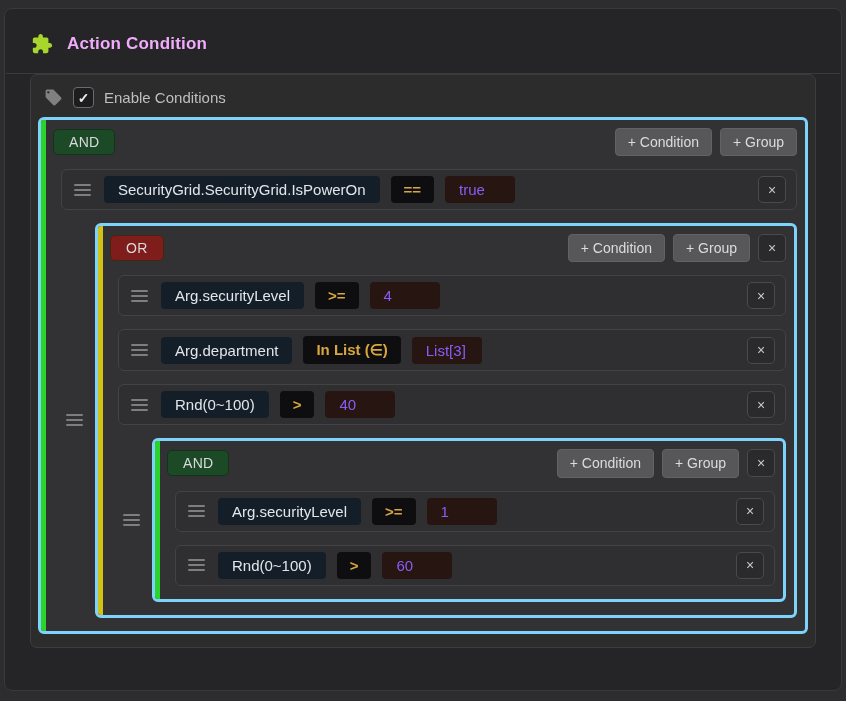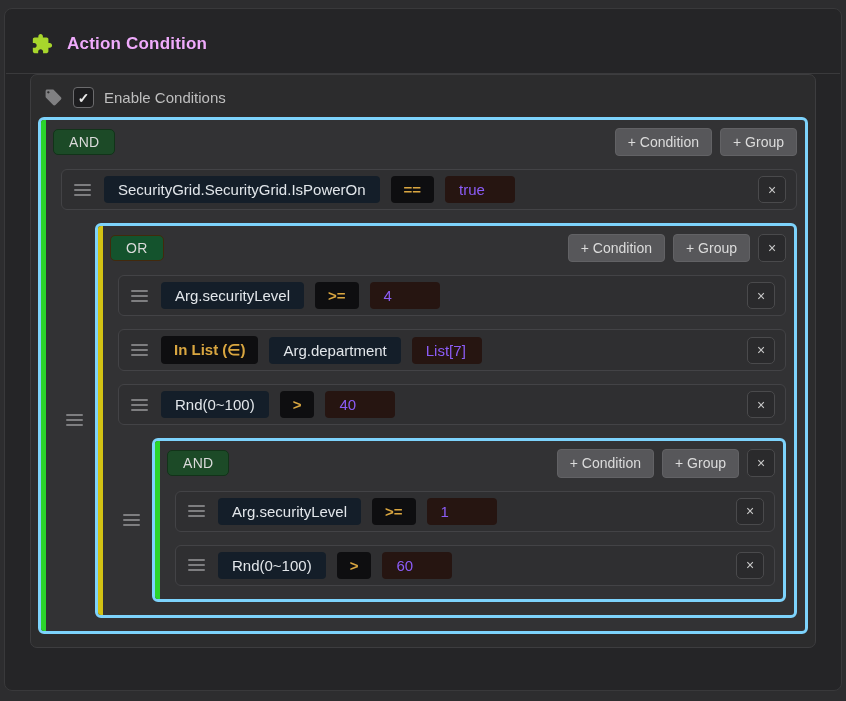--- a/index.html
+++ b/index.html
@@ -58,21 +58,21 @@
   }
   .gbar { position:absolute; left:0; top:0; bottom:0; width:5px; border-radius:3px 0 0 3px; }
   .gbar.green { background:#2bd42b; }
   .gbar.yellow { background:#d2c214; }
   .group-header { display:flex; align-items:center; gap:8px; padding:8px 8px 0 12px; }
   .badge {
     font-size:14px; color:#dadada; padding:4px 15px; border-radius:5px;
     letter-spacing:.3px; cursor:pointer;
   }
   .badge-and { background:#1c4a27; border:1px solid #123319; }
-  .badge-or  { background:#14532d; border:1px solid #42290c; }
+  .badge-or  { background:#7f1d1d; border:1px solid #42290c; }
   .children { display:flex; flex-direction:column; gap:13px; padding:13px 8px 13px 20px; }
 
   
   .row {
     display:flex; align-items:center; gap:11px;
     background:#2f2f31; border:1px solid #434346; border-radius:6px;
     padding:6px 10px; min-height:41px;justify-content:space-between;
   }
   .drag { display:inline-flex; flex-direction:column; gap:3px; cursor:grab; padding:2px; }
   .drag i { display:block; width:17px; height:2px; background:#7e7e80; border-radius:1px; }
@@ -179,23 +179,23 @@
                 <span class="spacer"></span>
                 <button class="xbtn">×</button>
               </div>
 
               <div class="row">
                 <span class="drag">
                     <i></i>
                     <i></i>
                     <i></i>
                   </span>
+                <span class="chip lhs">Arg.department</span>
                 <span class="chip op">In List (∈)</span>
-                <span class="chip lhs">Arg.department</span>
-                <span class="chip val">List[7]</span>
+                <span class="chip val">List[3]</span>
                 <span class="spacer"></span>
                 <button class="xbtn">×</button>
               </div>
 
               <div class="row">
                 <span class="drag">
                     <i></i>
                     <i></i>
                     <i></i>
                   </span>

